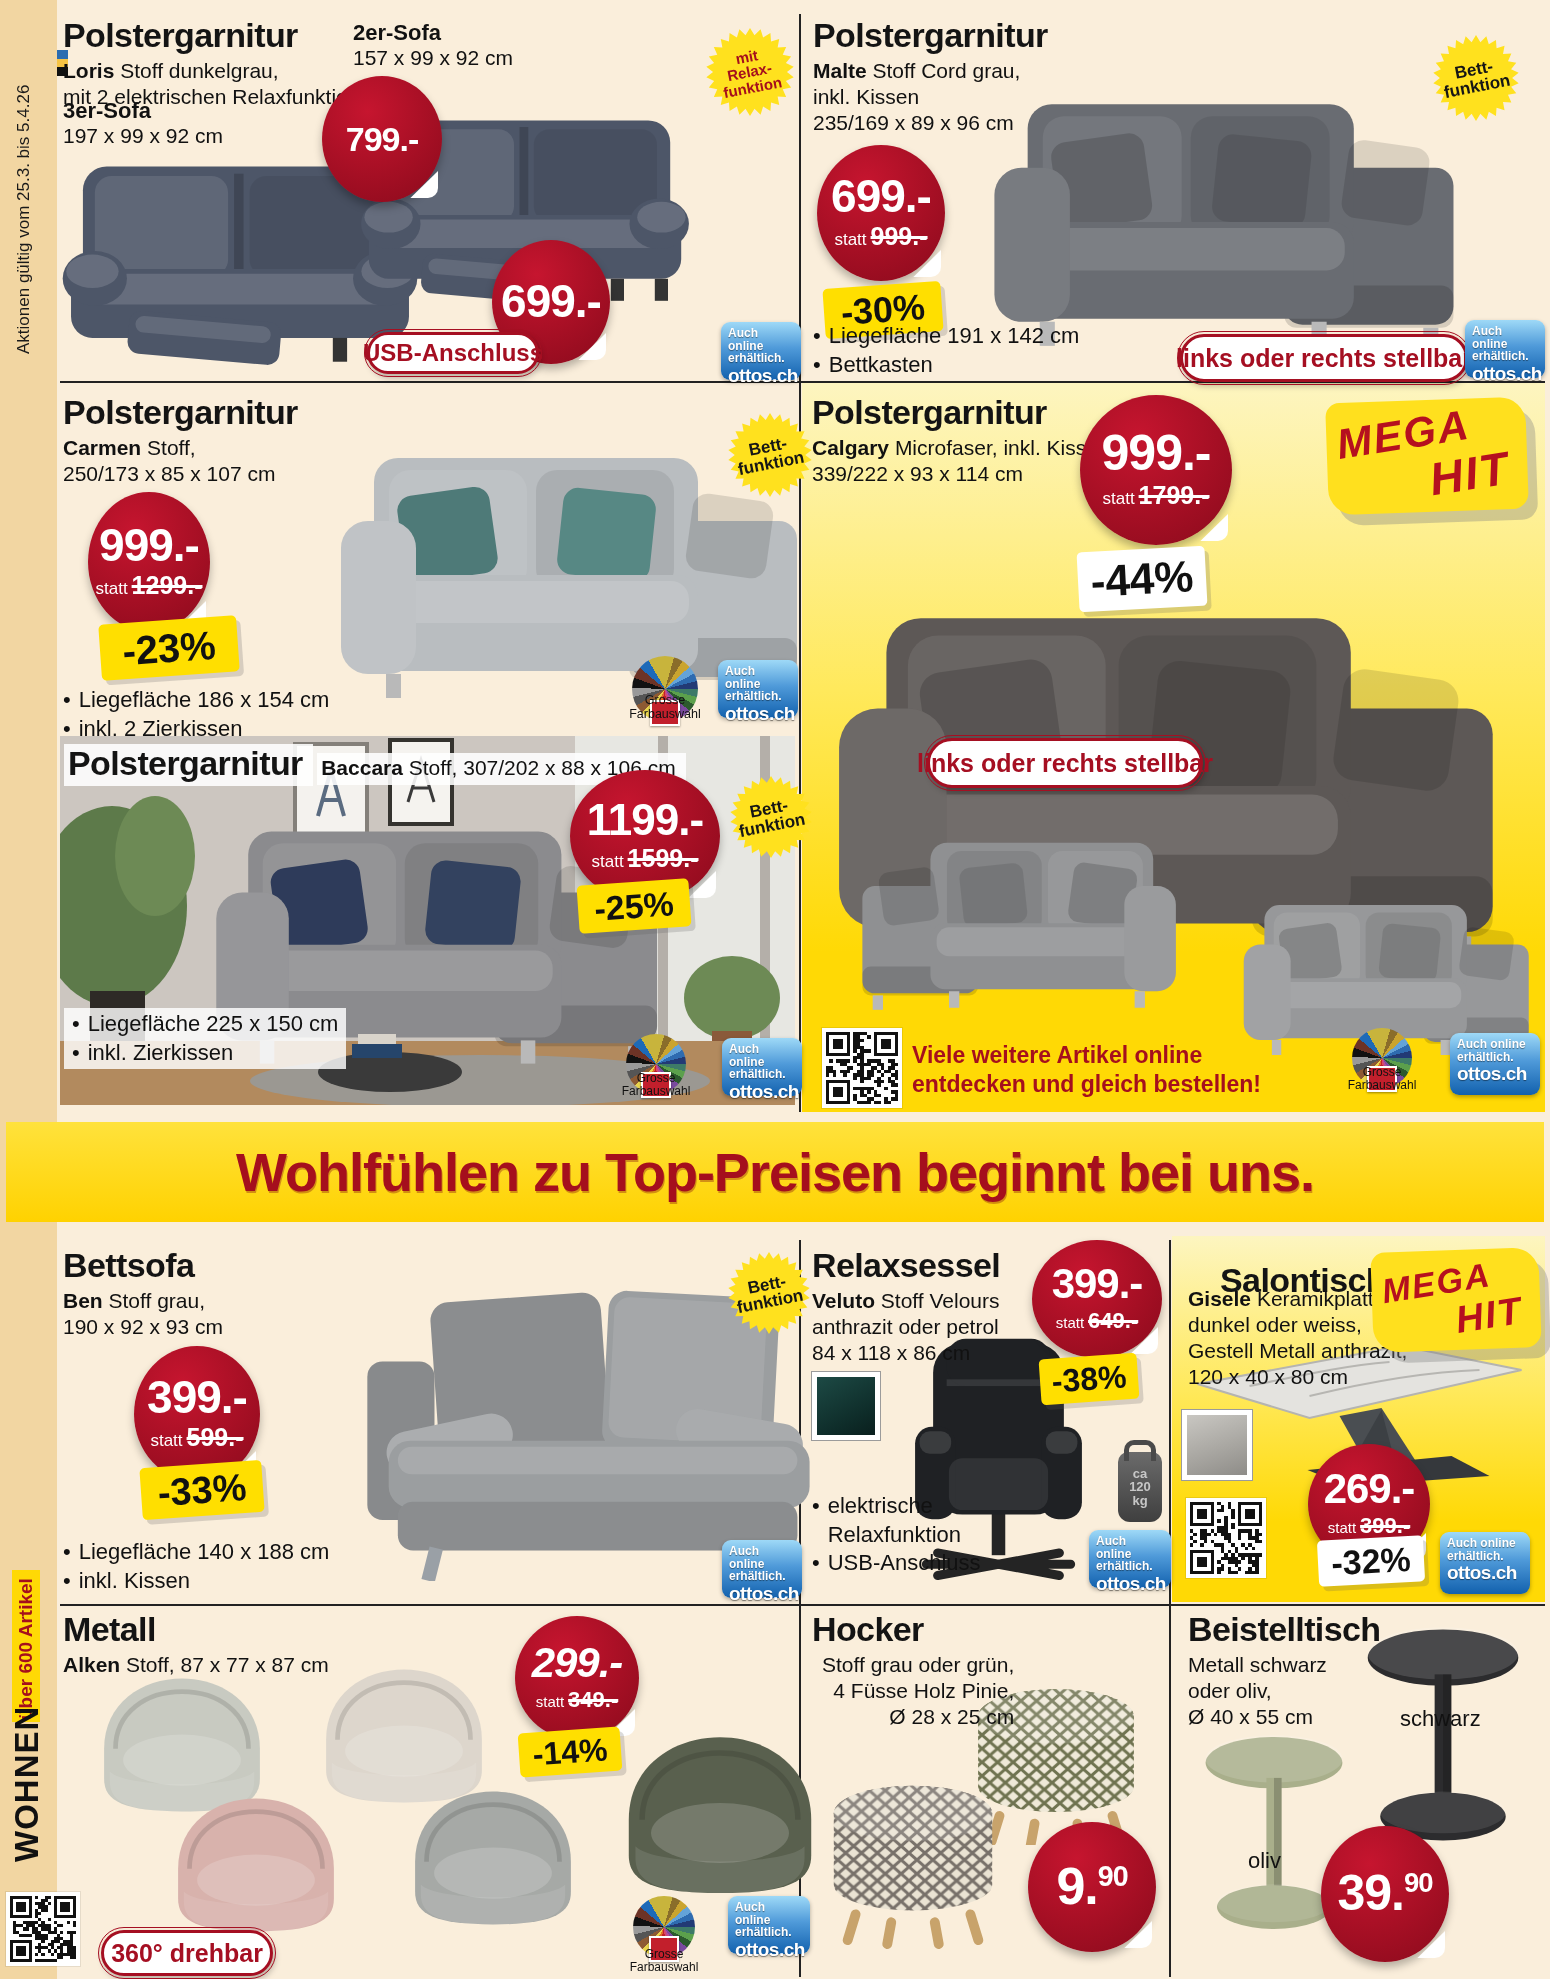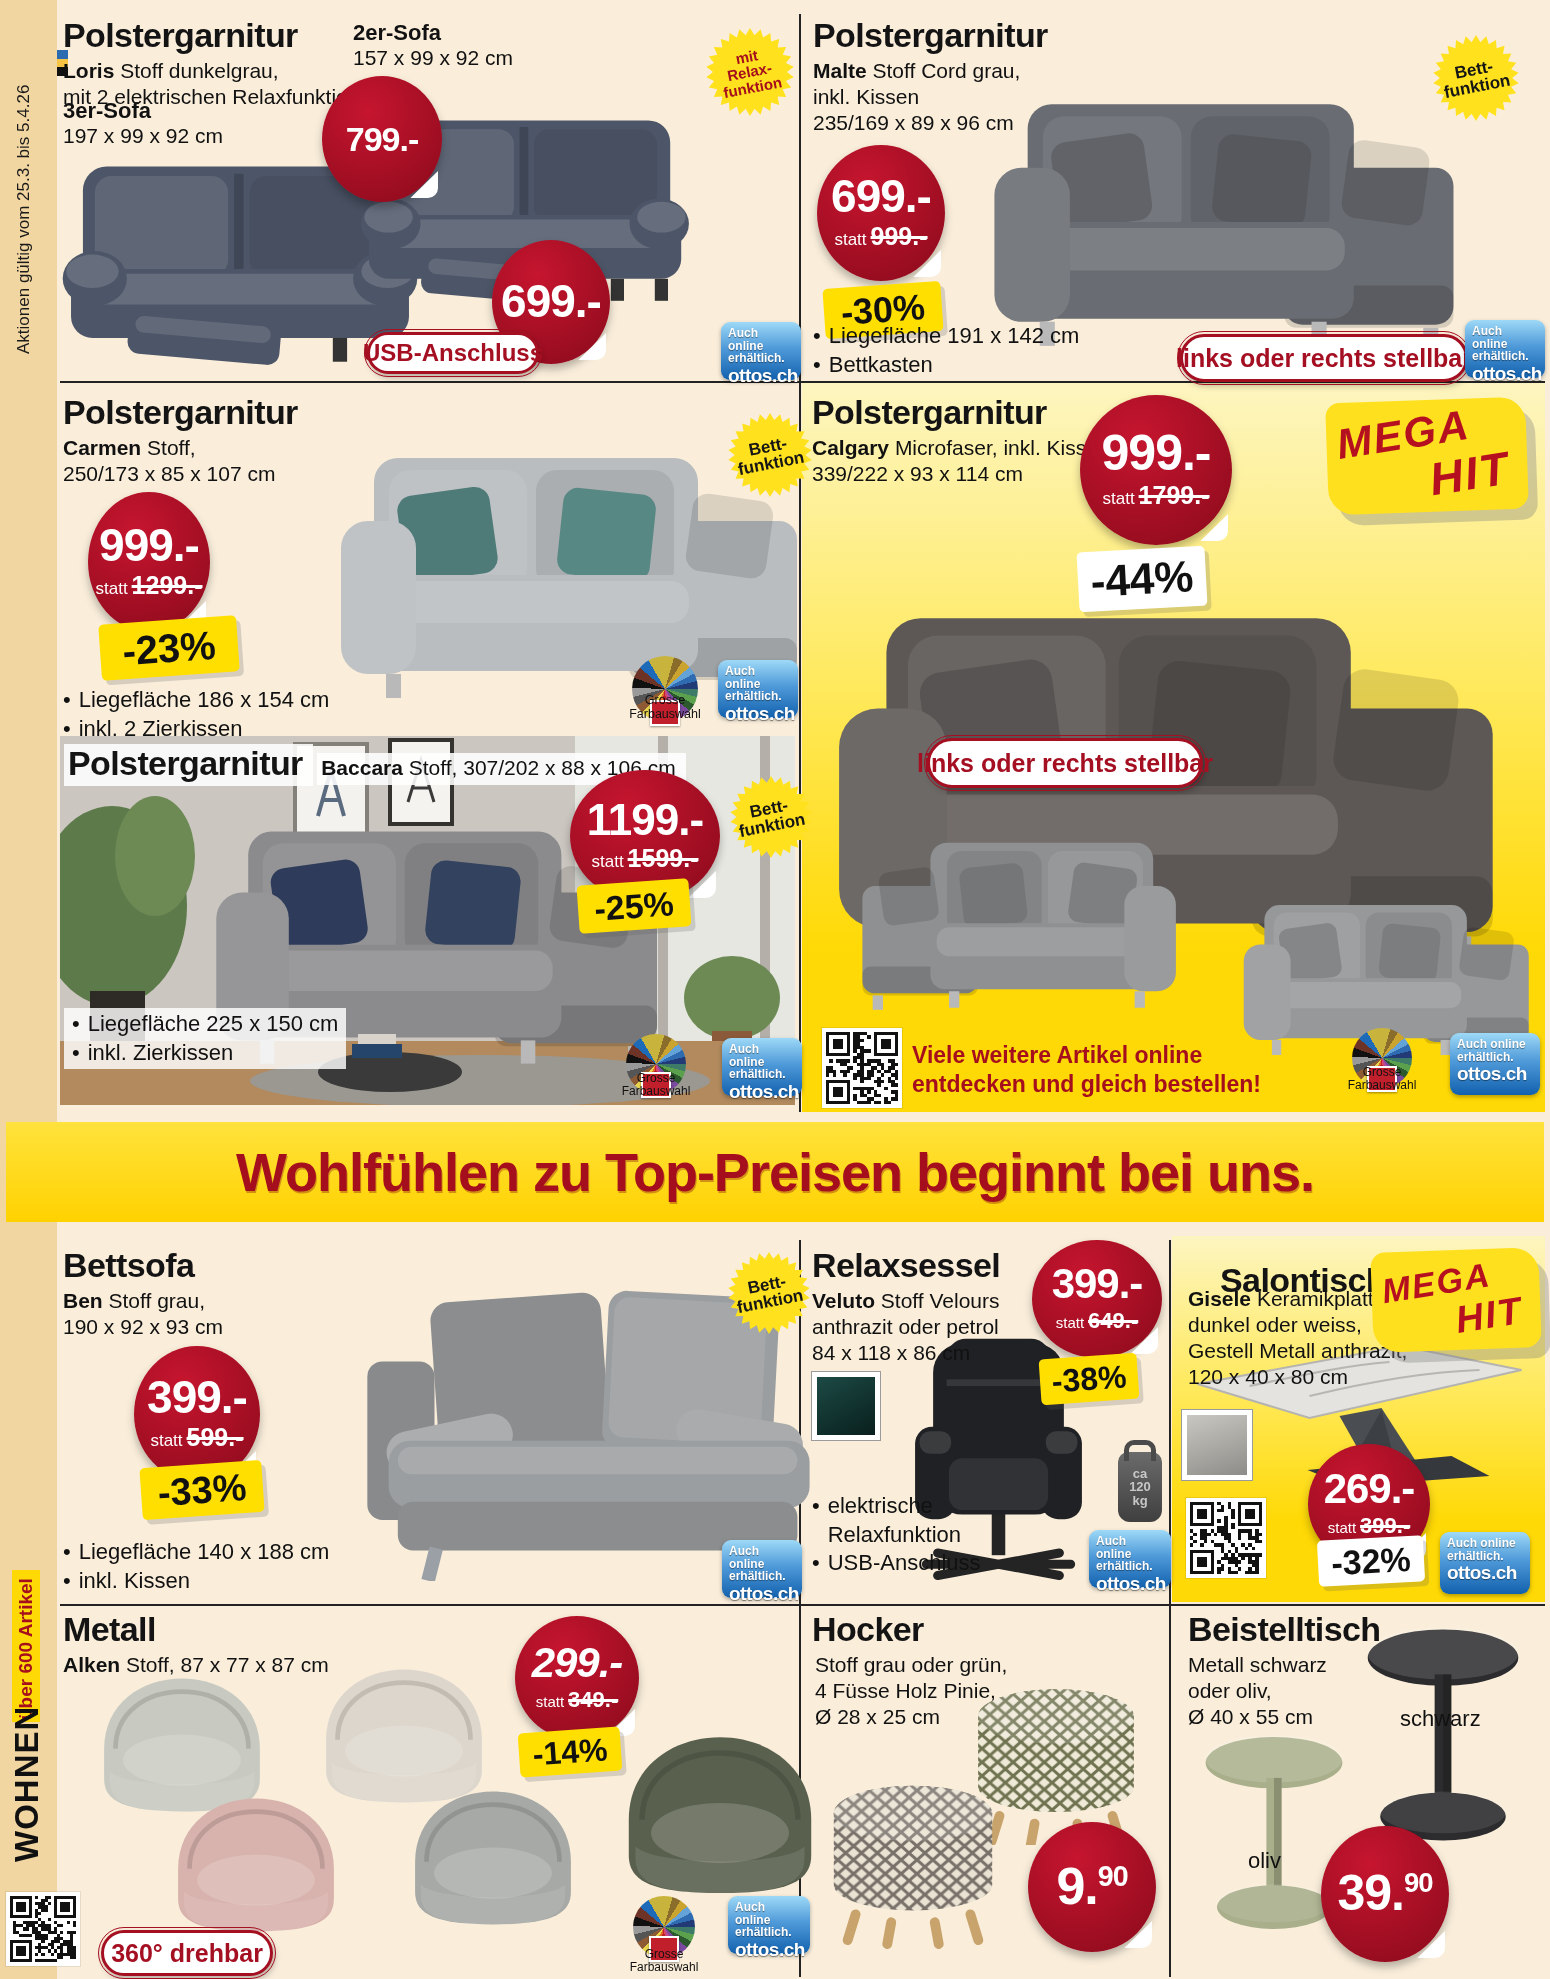--- a/index.html
+++ b/index.html
@@ -999,21 +999,21 @@
         <rect width="16" height="14" fill="#eae3d3"></rect>
         <path d="M0 0 L8 7 L0 14 M16 0 L8 7 L16 14" stroke="#78716a" stroke-width="3" fill="none"></path>
       </pattern>
         </defs>
       <path d="M20 58 a80 28 0 0 1 160 0 v72 a80 26 0 0 1 -160 0 z" fill="url(#hgry)"></path>
       <ellipse cx="100" cy="58" rx="80" ry="28" fill="url(#hgry)"></ellipse>
       <ellipse cx="100" cy="58" rx="80" ry="28" fill="#fff" opacity=".15"></ellipse>
       <path d="M42 160 l-8 26 M158 160 l8 26 M78 168 l-4 22 M122 168 l4 22" stroke="#c8a36b" stroke-width="10" stroke-linecap="round"></path>
     </svg>
     <div class="abs h1" style="left:6px;top:0px;">Hocker</div>
-    <div class="abs desc" style="left:9px;top:40px;">Stoff grau oder grün,
+    <div class="abs desc" style="left:16px;top:40px;text-align:right;">Stoff grau oder grün,
 4 Füsse Holz Pinie,
 Ø 28 x 25 cm</div>
     <div class="abs bubble" style="left:222px;top:210px;width:128px;height:130px;">
       <div class="bprice" style="font-size:52px;"><span>9.</span><sup>90</sup></div>
       <i class="fold"></i>
     </div>
   </section>
 
   <section class="abs" style="left:1172px;top:1612px;width:373px;height:365px;">
     <svg class="abs" style="left:186px;top:8px;width:170px;height:230px;color:#2c2c2e">

